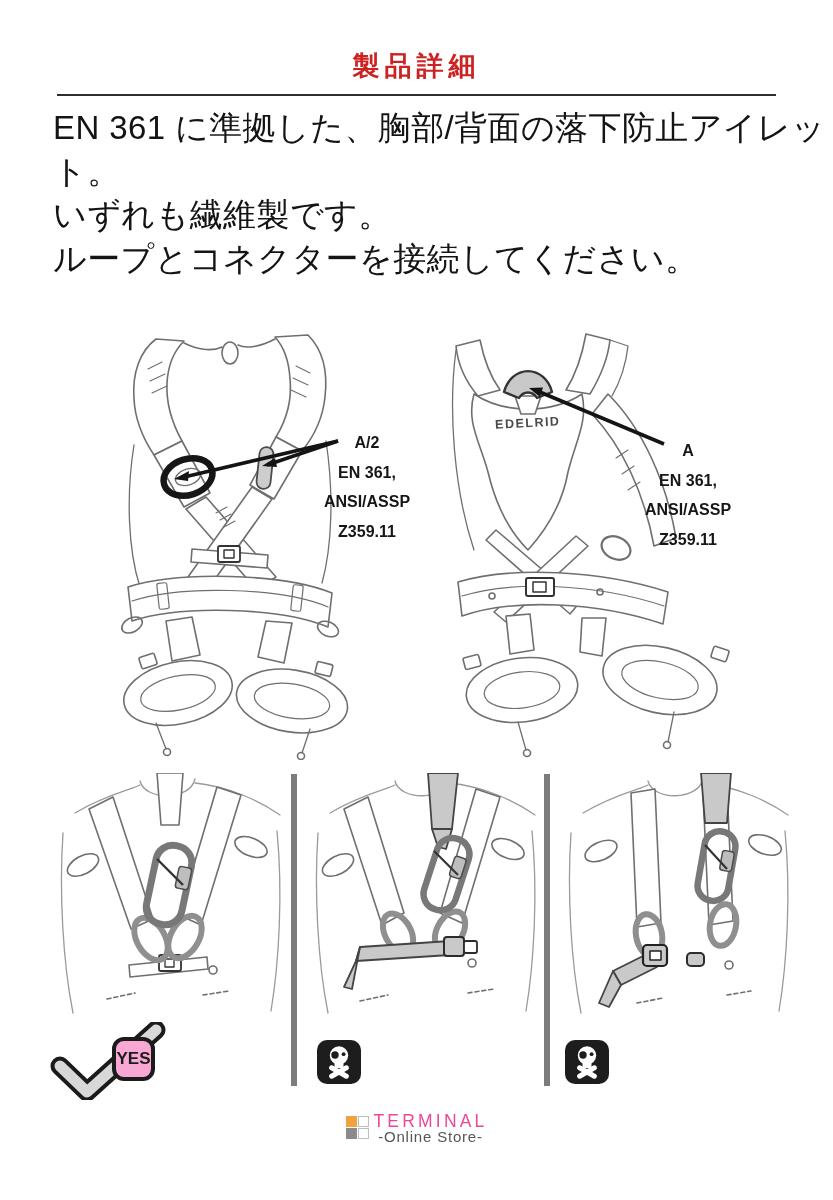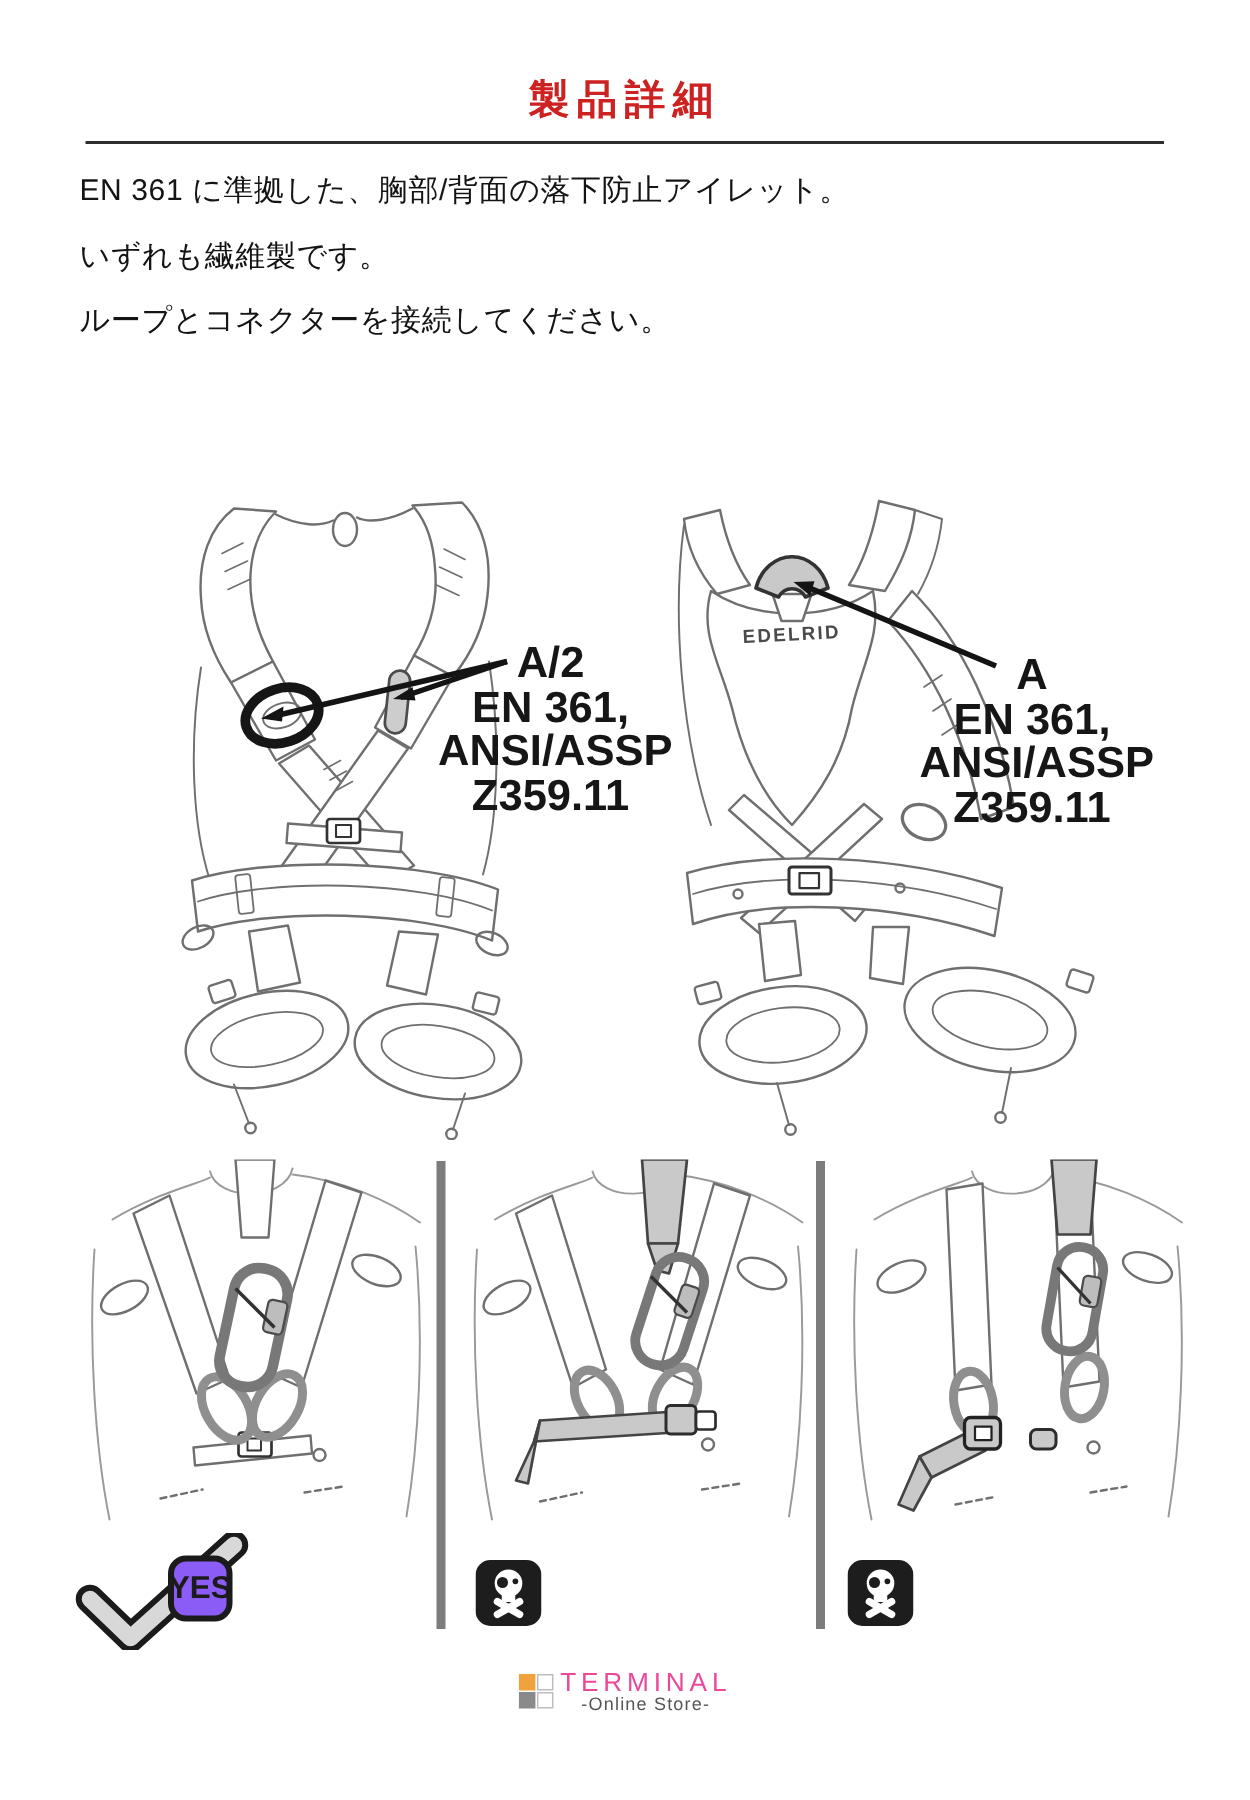--- a/index.html
+++ b/index.html
@@ -1,42 +1,42 @@
 <!DOCTYPE html>
 <html><head>
 <meta charset="utf-8">
 <style>
   html,body{margin:0;padding:0;background:#fff;}
   .page{position:relative;width:833px;height:1200px;background:#fff;overflow:hidden;
         font-family:"Liberation Sans",sans-serif;color:#161616;}
   .title{position:absolute;top:48px;left:0;right:0;text-align:center;
          font-size:27px;font-weight:600;letter-spacing:5px;color:#cc2222;}
   .rule{position:absolute;top:94px;left:57px;width:719px;height:2px;background:#2e2e2e;}
-  .desc{position:absolute;left:53px;top:106px;font-size:20px;line-height:43.5px;
+  .desc{position:absolute;left:53px;top:106px;font-size:33px;line-height:43.5px;
         letter-spacing:0.4px;color:#141414;}
   .dlabel{position:absolute;width:150px;text-align:center;font-weight:bold;
-          font-size:29px;line-height:29.5px;color:#161616;}
+          font-size:16px;line-height:29.5px;color:#161616;}
   .svgabs{position:absolute;}
   .divider{position:absolute;width:6px;height:312px;background:#7c7c7c;top:774px;}
   .yes-badge{position:absolute;left:112px;top:1037px;width:35px;height:36px;
-             background:#8b5cf6;border:4.5px solid #1b1b1b;border-radius:12px;
+             background:#f9a8d4;border:4.5px solid #1b1b1b;border-radius:12px;
              display:flex;align-items:center;justify-content:center;
-             font-weight:bold;font-size:21px;color:#1b1b1b;text-align:center;}
+             font-weight:bold;font-size:17px;color:#1b1b1b;text-align:center;}
   .footer{position:absolute;top:1112px;left:50%;transform:translateX(-50%);
           display:flex;align-items:flex-start;gap:5px;}
   .logo-grid{display:grid;grid-template-columns:11px 11px;grid-template-rows:11px 11px;
              gap:1px;margin-top:4px;}
   .logo-grid .sq{width:11px;height:11px;box-sizing:border-box;}
   .sq1{background:#f0a23c;}
   .sq2{background:#fff;border:1.5px solid #bdbdbd;}
   .sq3{background:#8a8a8a;}
   .sq4{background:#fff;border:1.5px solid #bdbdbd;}
   .logo-text{display:flex;flex-direction:column;align-items:center;}
   .brand{font-size:17.5px;letter-spacing:3.2px;color:#ec4899;font-weight:500;line-height:19px;}
-  .tagline{font-size:12px;letter-spacing:0.8px;color:#565656;line-height:11px;margin-top:0px;}
+  .tagline{font-size:15px;letter-spacing:0.8px;color:#565656;line-height:11px;margin-top:0px;}
 </style>
 </head>
 <body>
 
 <div class="page">
 
   <div class="title">製品詳細</div>
   <div class="rule"></div>
 
   <div class="desc">

